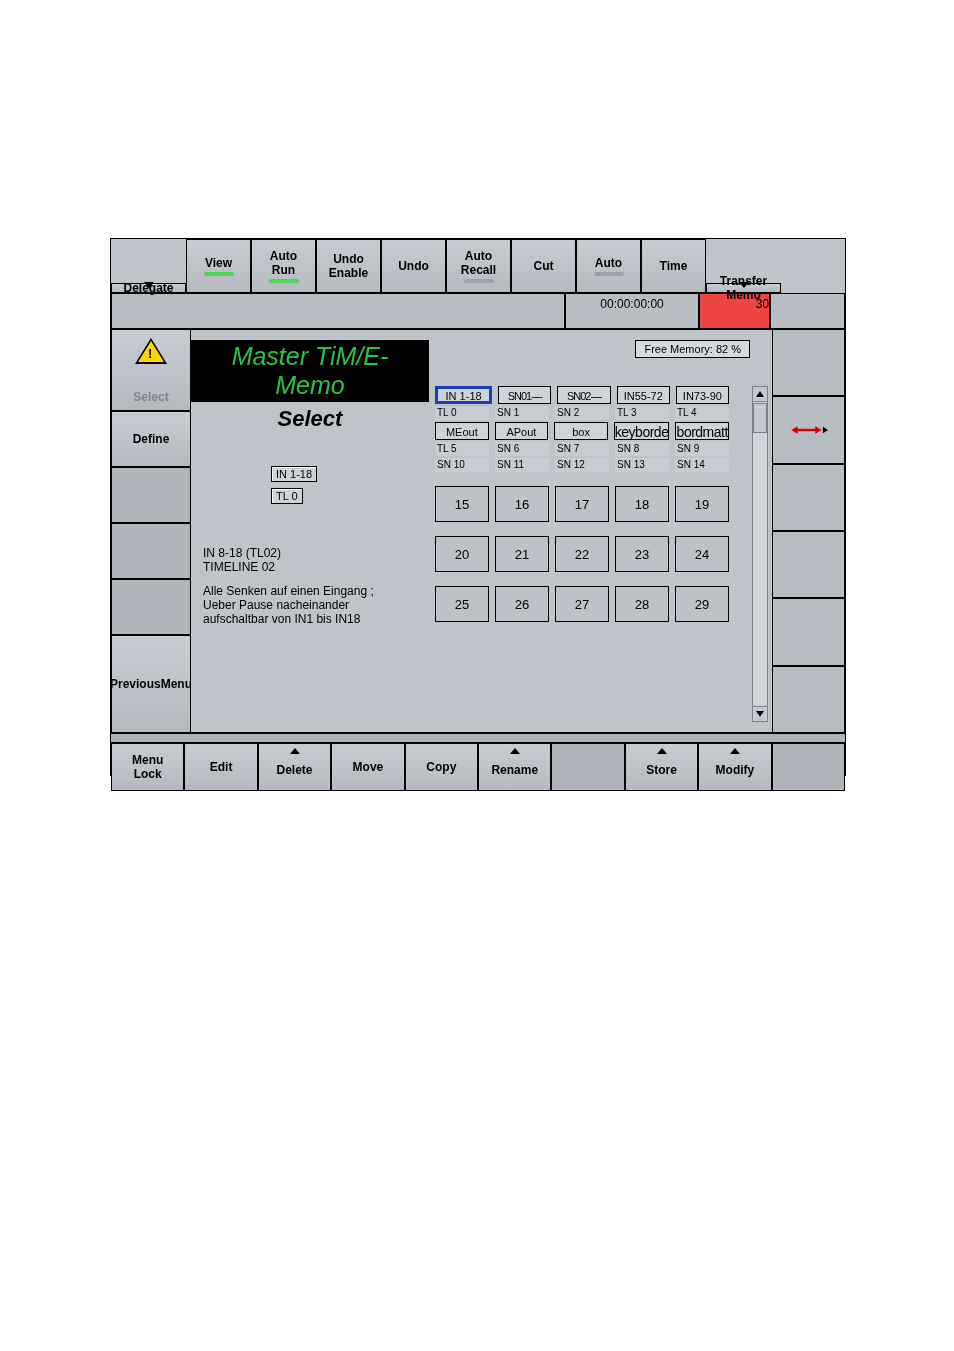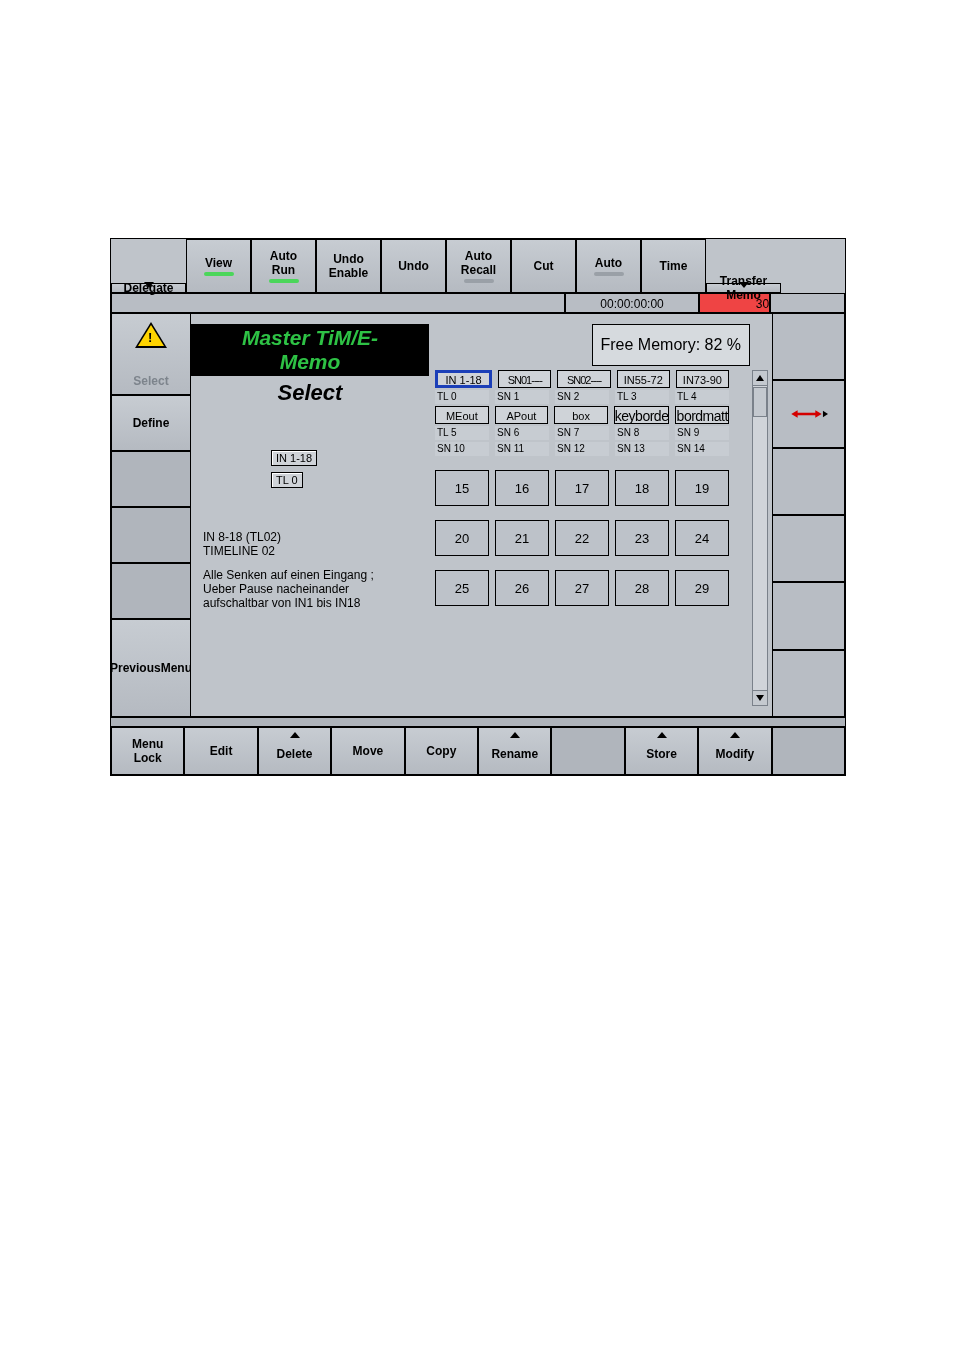--- a/index.html
+++ b/index.html
@@ -54,21 +54,21 @@
     width: 0; height: 0;
     border-left: 5px solid transparent;
     border-right: 5px solid transparent;
     border-top: 6px solid #000;
     position: absolute; bottom: 4px; left: 50%; transform: translateX(-50%);
   }
 
   
   .secrow {
     display: flex;
-    height: 20px;
+    height: 36px;
   }
   .sec-left {
     width: 455px;
     border: 1px solid #000;
     box-sizing: border-box;
     background: #b8bdc4;
   }
   .sec-time {
     width: 135px;
     border: 1px solid #000;
@@ -139,23 +139,23 @@
   .title-bar {
     position: absolute;
     left: 0; top: 10px;
     width: 100%;
     text-align: center;
   }
   .title-masters {
     display: inline-block;
     background: #000;
     color: #2ec245;
-    font-weight: bold;
+    font-weight: normal;
     font-style: italic;
-    font-size: 21px;
+    font-size: 25px;
     padding: 2px 22px;
   }
   .title-select {
     font-weight: bold;
     font-style: italic;
     font-size: 22px;
     color: #000;
     margin-top: 4px;
   }
   .tiny-label {
@@ -182,22 +182,22 @@
     position: relative;
     border-top: 1px solid #000;
     border-bottom: 1px solid #000;
   }
   .freemem {
     position: absolute;
     right: 22px;
     top: 10px;
     border: 1px solid #000;
     background: #d6dade;
-    font-size: 16px;
-    padding: 11px 8px;
+    font-size: 11px;
+    padding: 2px 8px;
   }
   .grid-inner {
     position: absolute;
     left: 6px; top: 56px;
     width: 294px;
   }
   .grow {
     display: flex;
     gap: 6px;
     margin-bottom: 2px;

